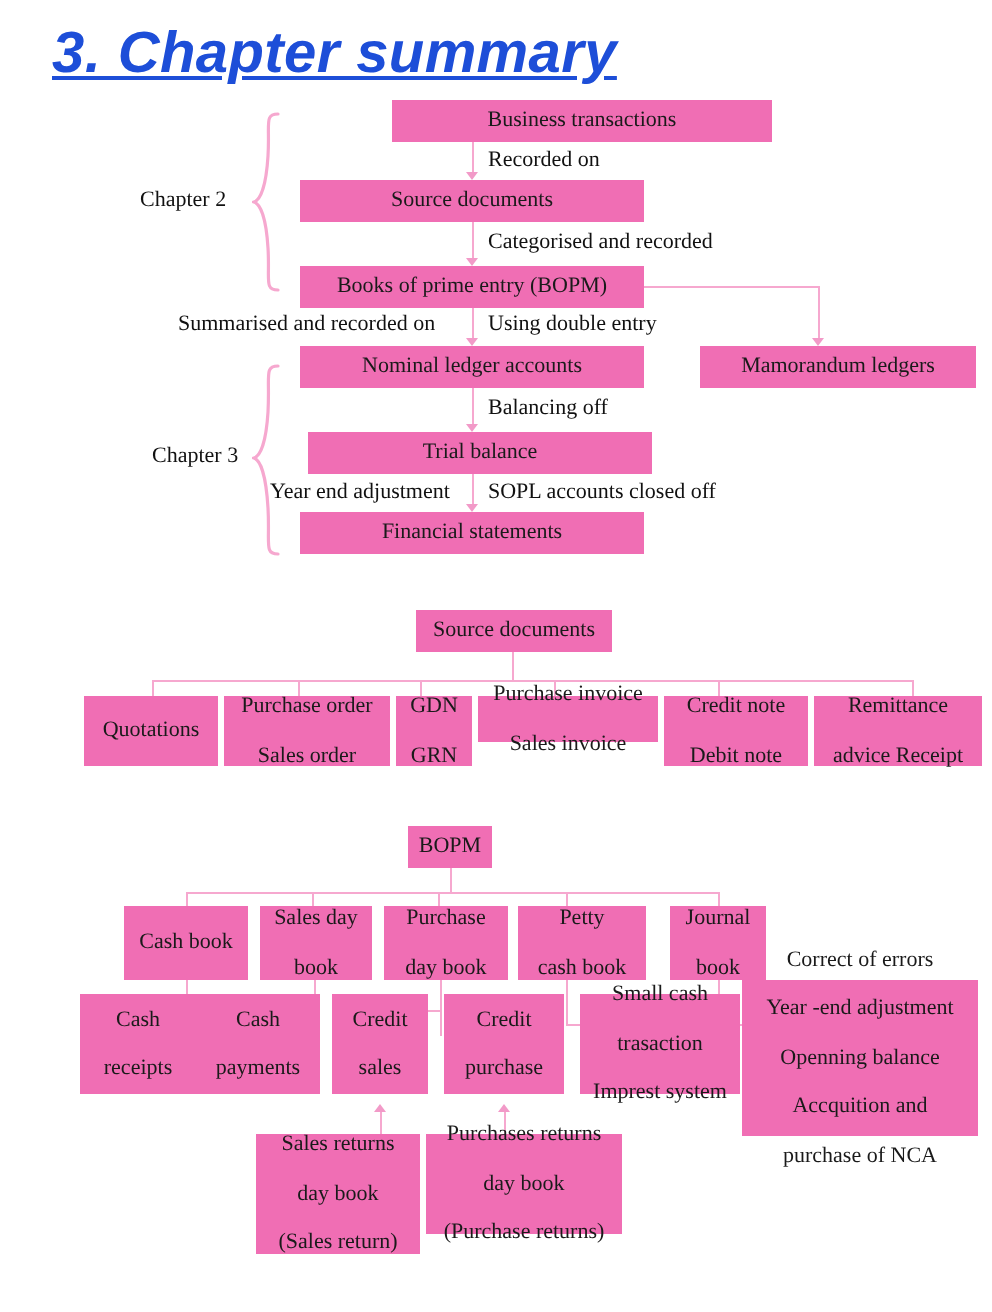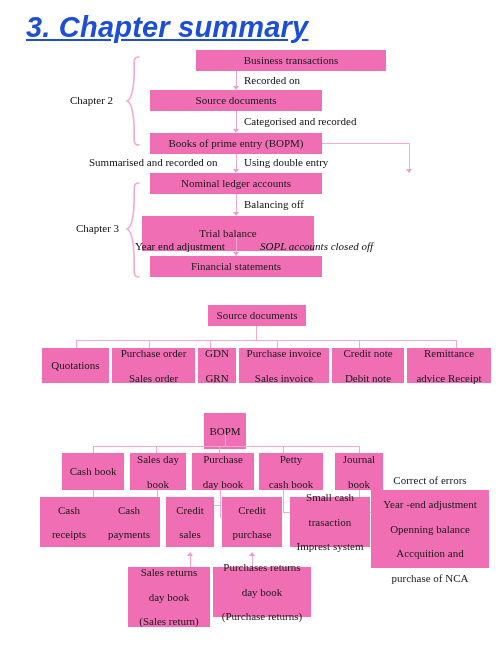--- a/index.html
+++ b/index.html
@@ -55,22 +55,25 @@
   </div>
 
   <div class="box" style="left:150px;top:133px;width:172px;height:21px;">
     <span>Books of prime entry (BOPM)</span>
   </div>
 
   <div class="box" style="left:150px;top:173px;width:172px;height:21px;">
     <span>Nominal ledger accounts</span>
   </div>
 
-
-  <div class="box" style="left:142px;top:216px;width:172px;height:35px;">
+  <div class="box" style="left:350px;top:173px;width:138px;height:21px;">
+    <span>Mamorandum ledgers</span>
+  </div>
+
+  <div class="box" style="left:154px;top:216px;width:172px;height:21px;">
     <span>Trial balance</span>
   </div>
 
   <div class="box" style="left:150px;top:256px;width:172px;height:21px;">
     <span>Financial statements</span>
   </div>
 
   <div class="ln vl" style="left:236px;top:71px;height:15px;"></div>
   <div class="arw arw-dn" style="left:233px;top:86px;"></div>
 
@@ -89,21 +92,21 @@
   <div class="ln hl" style="left:322px;top:143px;width:88px;"></div>
   <div class="ln vl" style="left:409px;top:143px;height:26px;"></div>
   <div class="arw arw-dn" style="left:406px;top:169px;"></div>
 
   <div class="lbl" style="left:244px;top:74px;">Recorded on</div>
   <div class="lbl" style="left:244px;top:115px;">Categorised and recorded</div>
   <div class="lbl r" style="left:89px;top:156px;">Summarised and recorded on</div>
   <div class="lbl" style="left:244px;top:156px;">Using double entry</div>
   <div class="lbl" style="left:244px;top:198px;">Balancing off</div>
   <div class="lbl r" style="left:135px;top:240px;">Year end adjustment</div>
-  <div class="lbl" style="left:260px;top:240px;font-style:italic;">SOPL accounts closed off</div>
+  <div class="lbl" style="left:244px;top:240px;">SOPL accounts closed off</div>
 
   <div class="chap" style="left:70px;top:94px;">Chapter 2</div>
   <div class="brace" style="left:126px;top:56px;">
     <svg width="16" height="90" viewBox="0 0 16 90">
       <path d="M13 1 C6 1 9 6 8 22 C7 38 4 44 1 45 C4 46 7 52 8 68 C9 84 6 89 13 89" fill="none" stroke="#f6a8cf" stroke-width="1.6" stroke-linecap="round"></path>
     </svg>
   </div>
 
   <div class="chap" style="left:76px;top:222px;">Chapter 3</div>
   <div class="brace" style="left:126px;top:182px;">
@@ -139,42 +142,42 @@
     </span>
   </div>
 
   <div class="box" style="left:198px;top:348px;width:38px;height:35px;">
     <span>
       <span>GDN</span><br>
       <span>GRN</span>
     </span>
   </div>
 
-  <div class="box" style="left:239px;top:348px;width:90px;height:35px;">
+  <div class="box" style="left:239px;top:348px;width:90px;height:23px;">
     <span>
       <span>Purchase invoice</span><br>
       <span>Sales invoice</span>
     </span>
   </div>
 
   <div class="box" style="left:332px;top:348px;width:72px;height:35px;">
     <span>
       <span>Credit note</span><br>
       <span>Debit note</span>
     </span>
   </div>
 
   <div class="box" style="left:407px;top:348px;width:84px;height:35px;">
     <span>
       <span>Remittance</span><br>
       <span>advice Receipt</span>
     </span>
   </div>
 
-  <div class="box" style="left:204px;top:413px;width:42px;height:36px;">
+  <div class="box" style="left:204px;top:413px;width:42px;height:21px;">
     <span>BOPM</span>
   </div>
 
   <div class="ln vl" style="left:225px;top:434px;height:12px;"></div>
   <div class="ln hl" style="left:93px;top:446px;width:267px;"></div>
 
   <div class="ln vl" style="left:93px;top:446px;height:7px;"></div>
   <div class="ln vl" style="left:156px;top:446px;height:7px;"></div>
   <div class="ln vl" style="left:219px;top:446px;height:7px;"></div>
   <div class="ln vl" style="left:283px;top:446px;height:7px;"></div>

